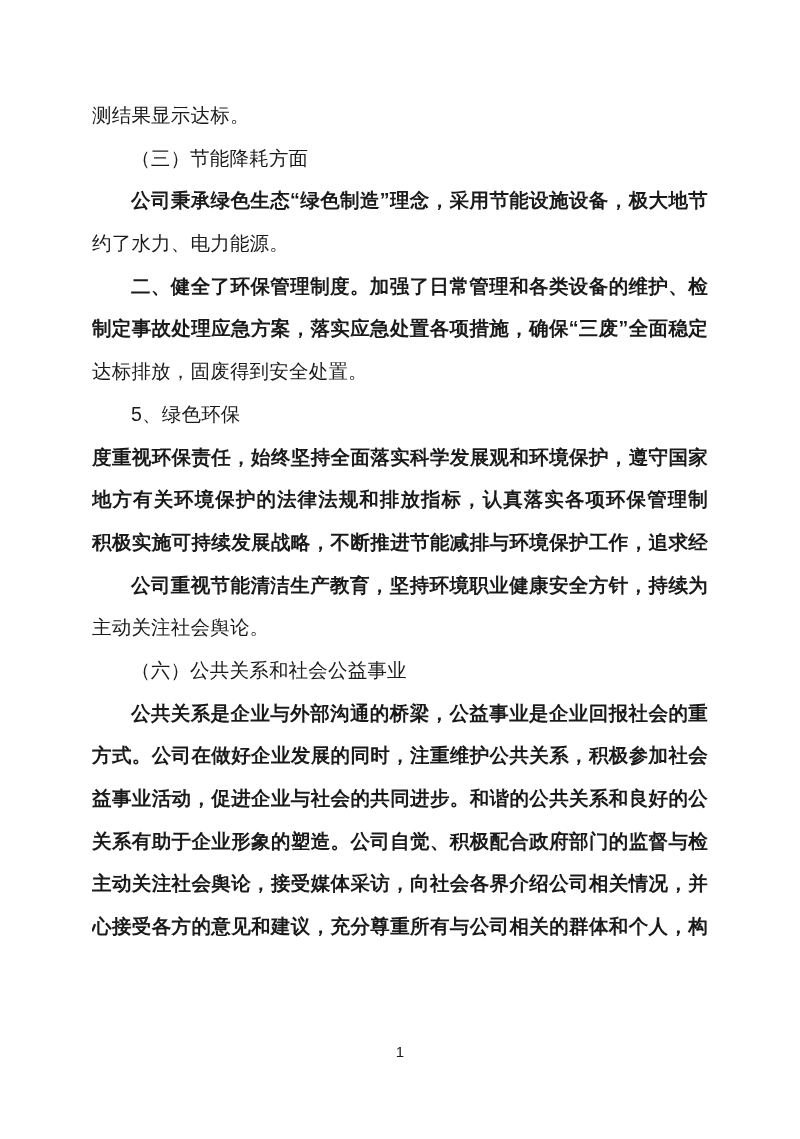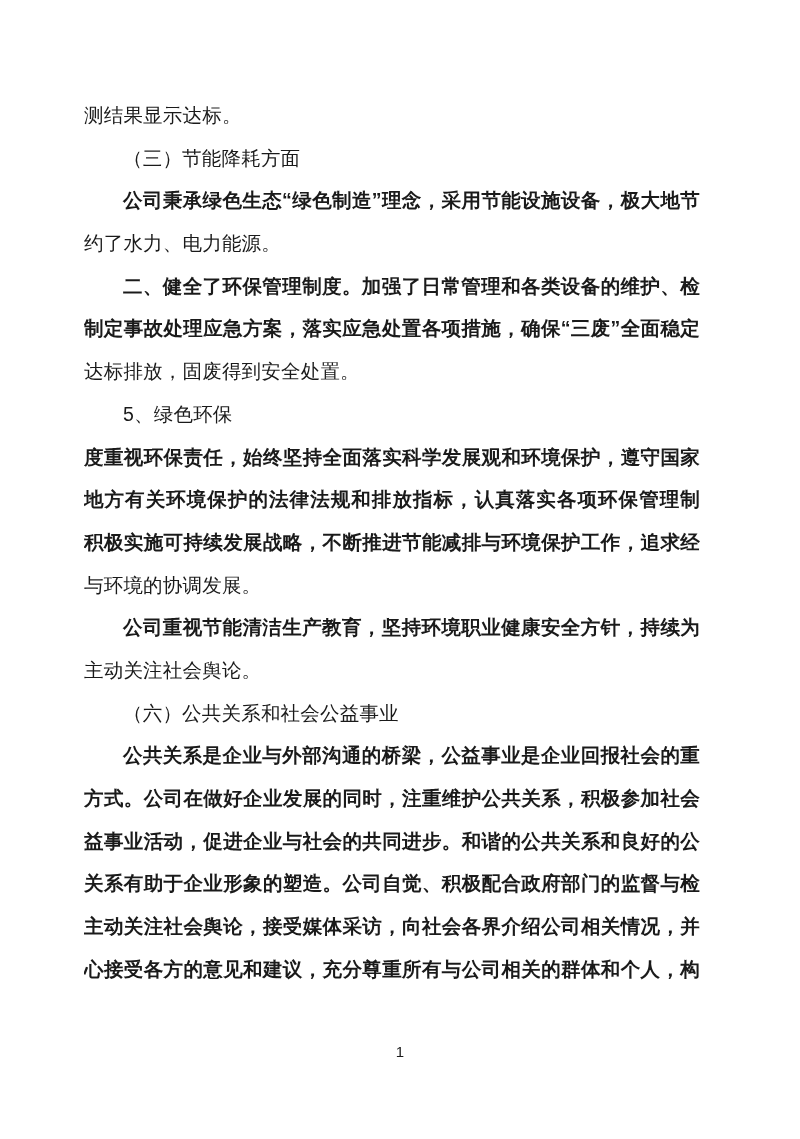--- a/index.html
+++ b/index.html
@@ -15,21 +15,21 @@
     font-family: "Liberation Sans", sans-serif;
     color: #1a1a1a;
   }
   .page {
     position: absolute;
     inset: 0;
     background: #ffffff;
   }
   .text-block {
     position: absolute;
-    left: 84px;
+    left: 92px;
     top: 94px;
     width: 616px;
   }
   .line {
     height: 42.7px;
     line-height: 42.7px;
     font-size: 19.5px;
     letter-spacing: 0.2px;
     text-align: left;
     overflow: hidden;
@@ -64,21 +64,20 @@
       <div class="line indent">（三）节能降耗方面</div>
       <div class="line indent justify">公司秉承绿色生态“绿色制造”理念，采用节能设施设备，极大地节</div>
       <div class="line">约了水力、电力能源。</div>
       <div class="line indent justify">二、健全了环保管理制度。加强了日常管理和各类设备的维护、检查，</div>
       <div class="line justify">制定事故处理应急方案，落实应急处置各项措施，确保“三废”全面稳定</div>
       <div class="line">达标排放，固废得到安全处置。</div>
       <div class="line indent">5、绿色环保</div>
       <div class="line justify">度重视环保责任，始终坚持全面落实科学发展观和环境保护，遵守国家和</div>
       <div class="line justify">地方有关环境保护的法律法规和排放指标，认真落实各项环保管理制度，</div>
       <div class="line justify">积极实施可持续发展战略，不断推进节能减排与环境保护工作，追求经济</div>
-      <div class="line">与环境的协调发展。</div>
       <div class="line indent justify">公司重视节能清洁生产教育，坚持环境职业健康安全方针，持续为清</div>
       <div class="line">主动关注社会舆论。</div>
       <div class="line indent">（六）公共关系和社会公益事业</div>
       <div class="line indent justify">公共关系是企业与外部沟通的桥梁，公益事业是企业回报社会的重要</div>
       <div class="line justify">方式。公司在做好企业发展的同时，注重维护公共关系，积极参加社会公</div>
       <div class="line justify">益事业活动，促进企业与社会的共同进步。和谐的公共关系和良好的公共</div>
       <div class="line justify">关系有助于企业形象的塑造。公司自觉、积极配合政府部门的监督与检查；</div>
       <div class="line justify">主动关注社会舆论，接受媒体采访，向社会各界介绍公司相关情况，并虚</div>
       <div class="line justify">心接受各方的意见和建议，充分尊重所有与公司相关的群体和个人，构筑</div>
     </div>

